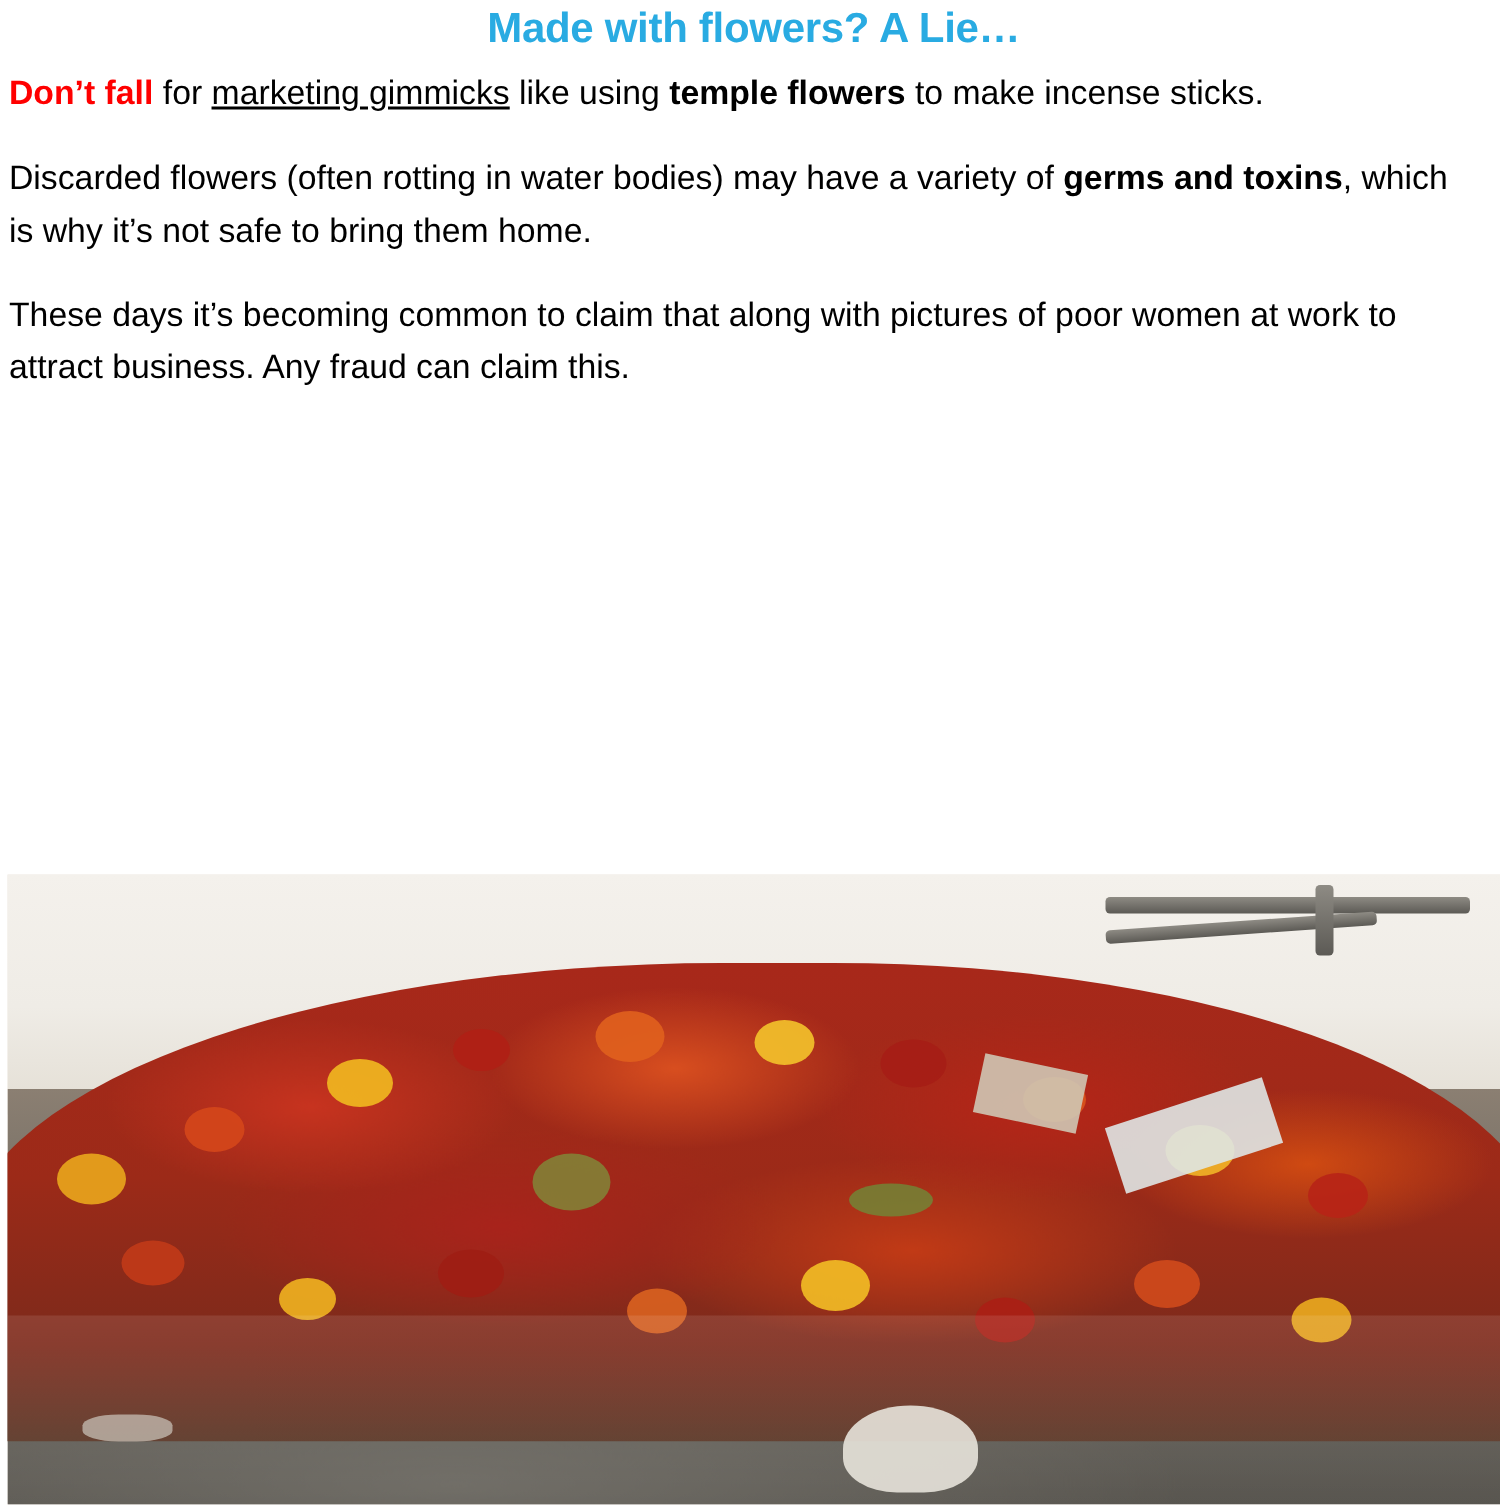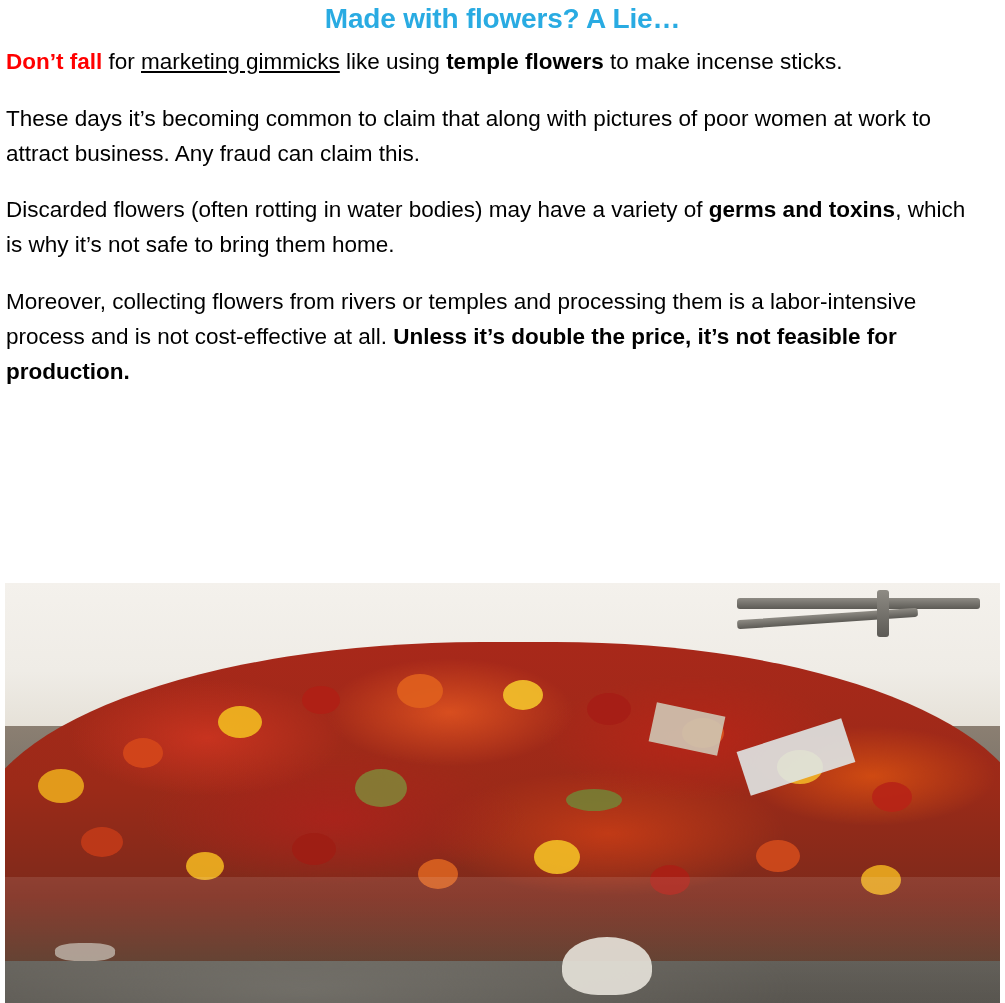--- a/index.html
+++ b/index.html
@@ -129,30 +129,27 @@
 <div class="page">
 
   <h1 class="title">Made with flowers?  A Lie…</h1>
 
   <div class="body-text">
     <p class="para">
       <span class="red-bold">Don’t fall</span><span> for </span><span class="underline">marketing gimmicks</span><span> like using </span><span class="bold">temple flowers</span><span> to make incense sticks.</span>
     </p>
 
     <p class="para">
-      <span>These days it’s becoming common to claim that along with pictures of poor women at work to attract business. Any fraud can claim this.</span>
-    </p>
-
-    <p class="para">
       <span>Discarded flowers (often rotting in water bodies) may have a variety of </span><span class="bold">germs and toxins</span><span>, which is why it’s not safe to bring them home.</span>
     </p>
 
     <p class="para">
-      <span>Moreover, collecting flowers from rivers or temples and processing them is a labor-intensive process and is not cost-effective at all. </span><span class="bold">Unless it’s double the price, it’s not feasible for production.</span>
+      <span>These days it’s becoming common to claim that along with pictures of poor women at work to attract business. Any fraud can claim this.</span>
     </p>
+
 
   </div>
 
   <div class="photo">
     <div class="photo-sky"></div>
     <div class="photo-ground"></div>
 
     <div class="pipe">
       <div class="pipe-bar" style="left:6%; top:22%; width:94%; height:11px;"></div>
       <div class="pipe-bar" style="left:6%; top:46%; width:70%; height:9px; transform:rotate(-4deg);"></div>

